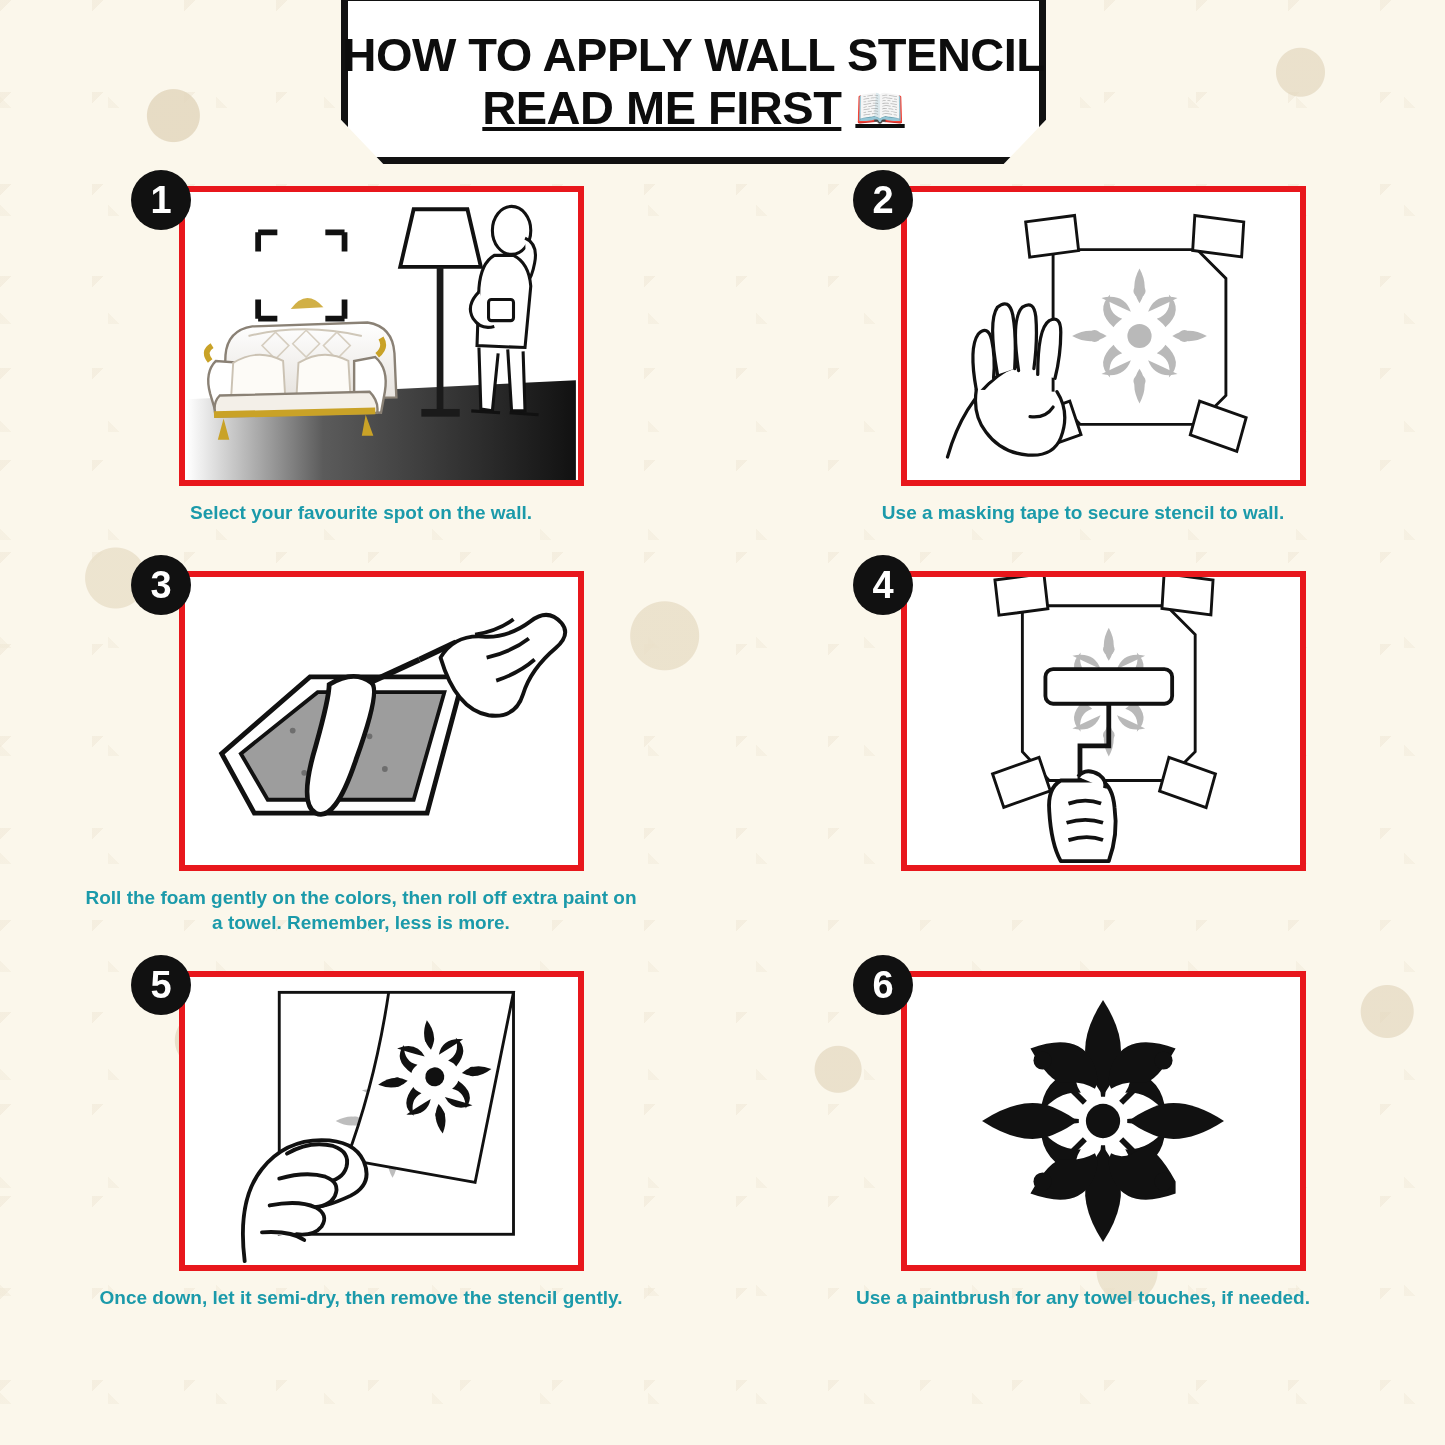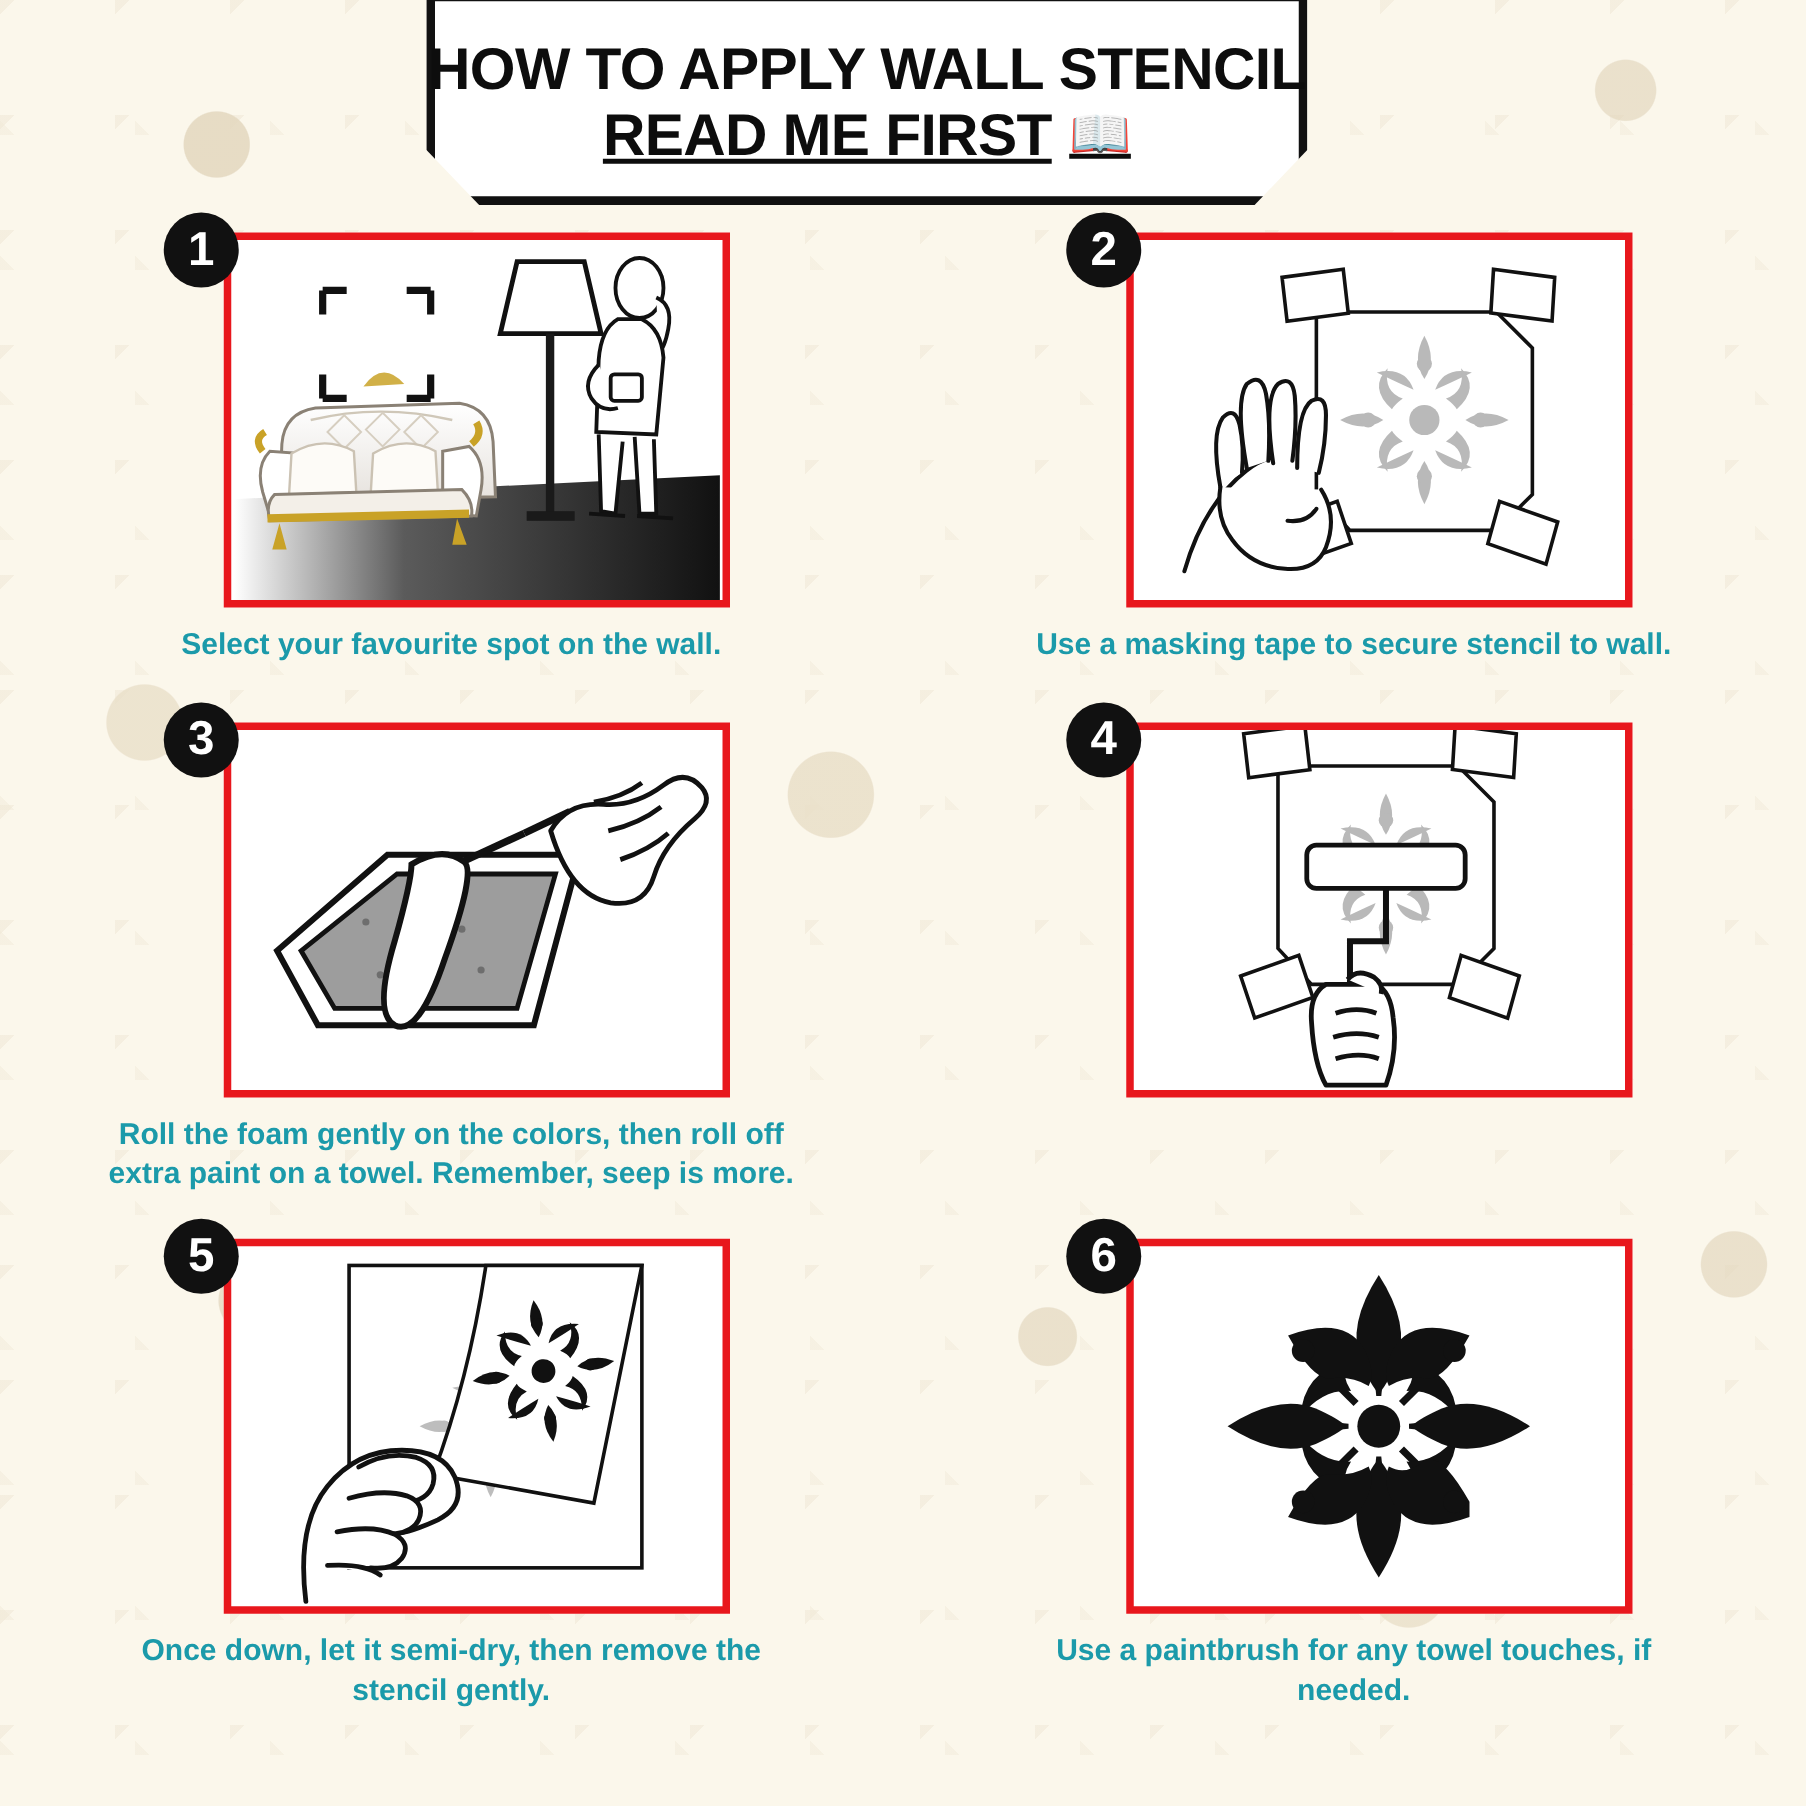--- a/index.html
+++ b/index.html
@@ -104,21 +104,21 @@
     font-weight: bold;
     display: flex; align-items: center; justify-content: center;
     z-index: 5;
     font-family: "Liberation Sans", sans-serif;
   }
   .caption {
     margin: 14px auto 0;
     width: 560px;
     text-align: center;
     color: #1b9aaa;
-    font-size: 24px;
+    font-size: 19px;
     font-weight: bold;
     line-height: 1.32;
   }
   .row-1 .panel { height: 300px; }
   .row-2 { margin-top: 46px; }
   .row-3 { margin-top: 36px; }
   .row-2 .panel { height: 300px; }
   .row-3 .panel { height: 300px; }
 
   svg { display: block; }
@@ -293,21 +293,21 @@
 
                 <g fill="#ffffff" stroke="#111" stroke-width="4" stroke-linejoin="round">
                   <path d="M264 84 q14 -24 44 -22 q26 2 50 -16 q18 -14 32 2 q10 12 -6 26 q-26 22 -34 48 q-8 26 -36 22 q-34 -6 -50 -60 Z"></path>
                   <path d="M300 60 q24 -4 40 -16" fill="none"></path>
                   <path d="M312 84 q26 -6 44 -20" fill="none"></path>
                   <path d="M322 108 q24 -8 40 -22" fill="none"></path>
                 </g>
               </svg>
             </div>
           </div>
-          <div class="caption">Roll the foam gently on the colors, then roll off extra paint on a towel. Remember, seep is more.</div>
+          <div class="caption">Roll the foam gently on the colors, then roll off extra paint on a towel. Remember, less is more.</div>
         </div>
 
         <div class="step">
           <div class="panel-wrap">
             <div class="badge">4</div>
             <div class="panel">
               <svg viewBox="0 0 405 300" width="393" height="288">
 
                 <path d="M118 30 L268 30 L298 60 L298 182 L268 212 L146 212 L118 182 Z" fill="none" stroke="#111" stroke-width="3"></path>
 

